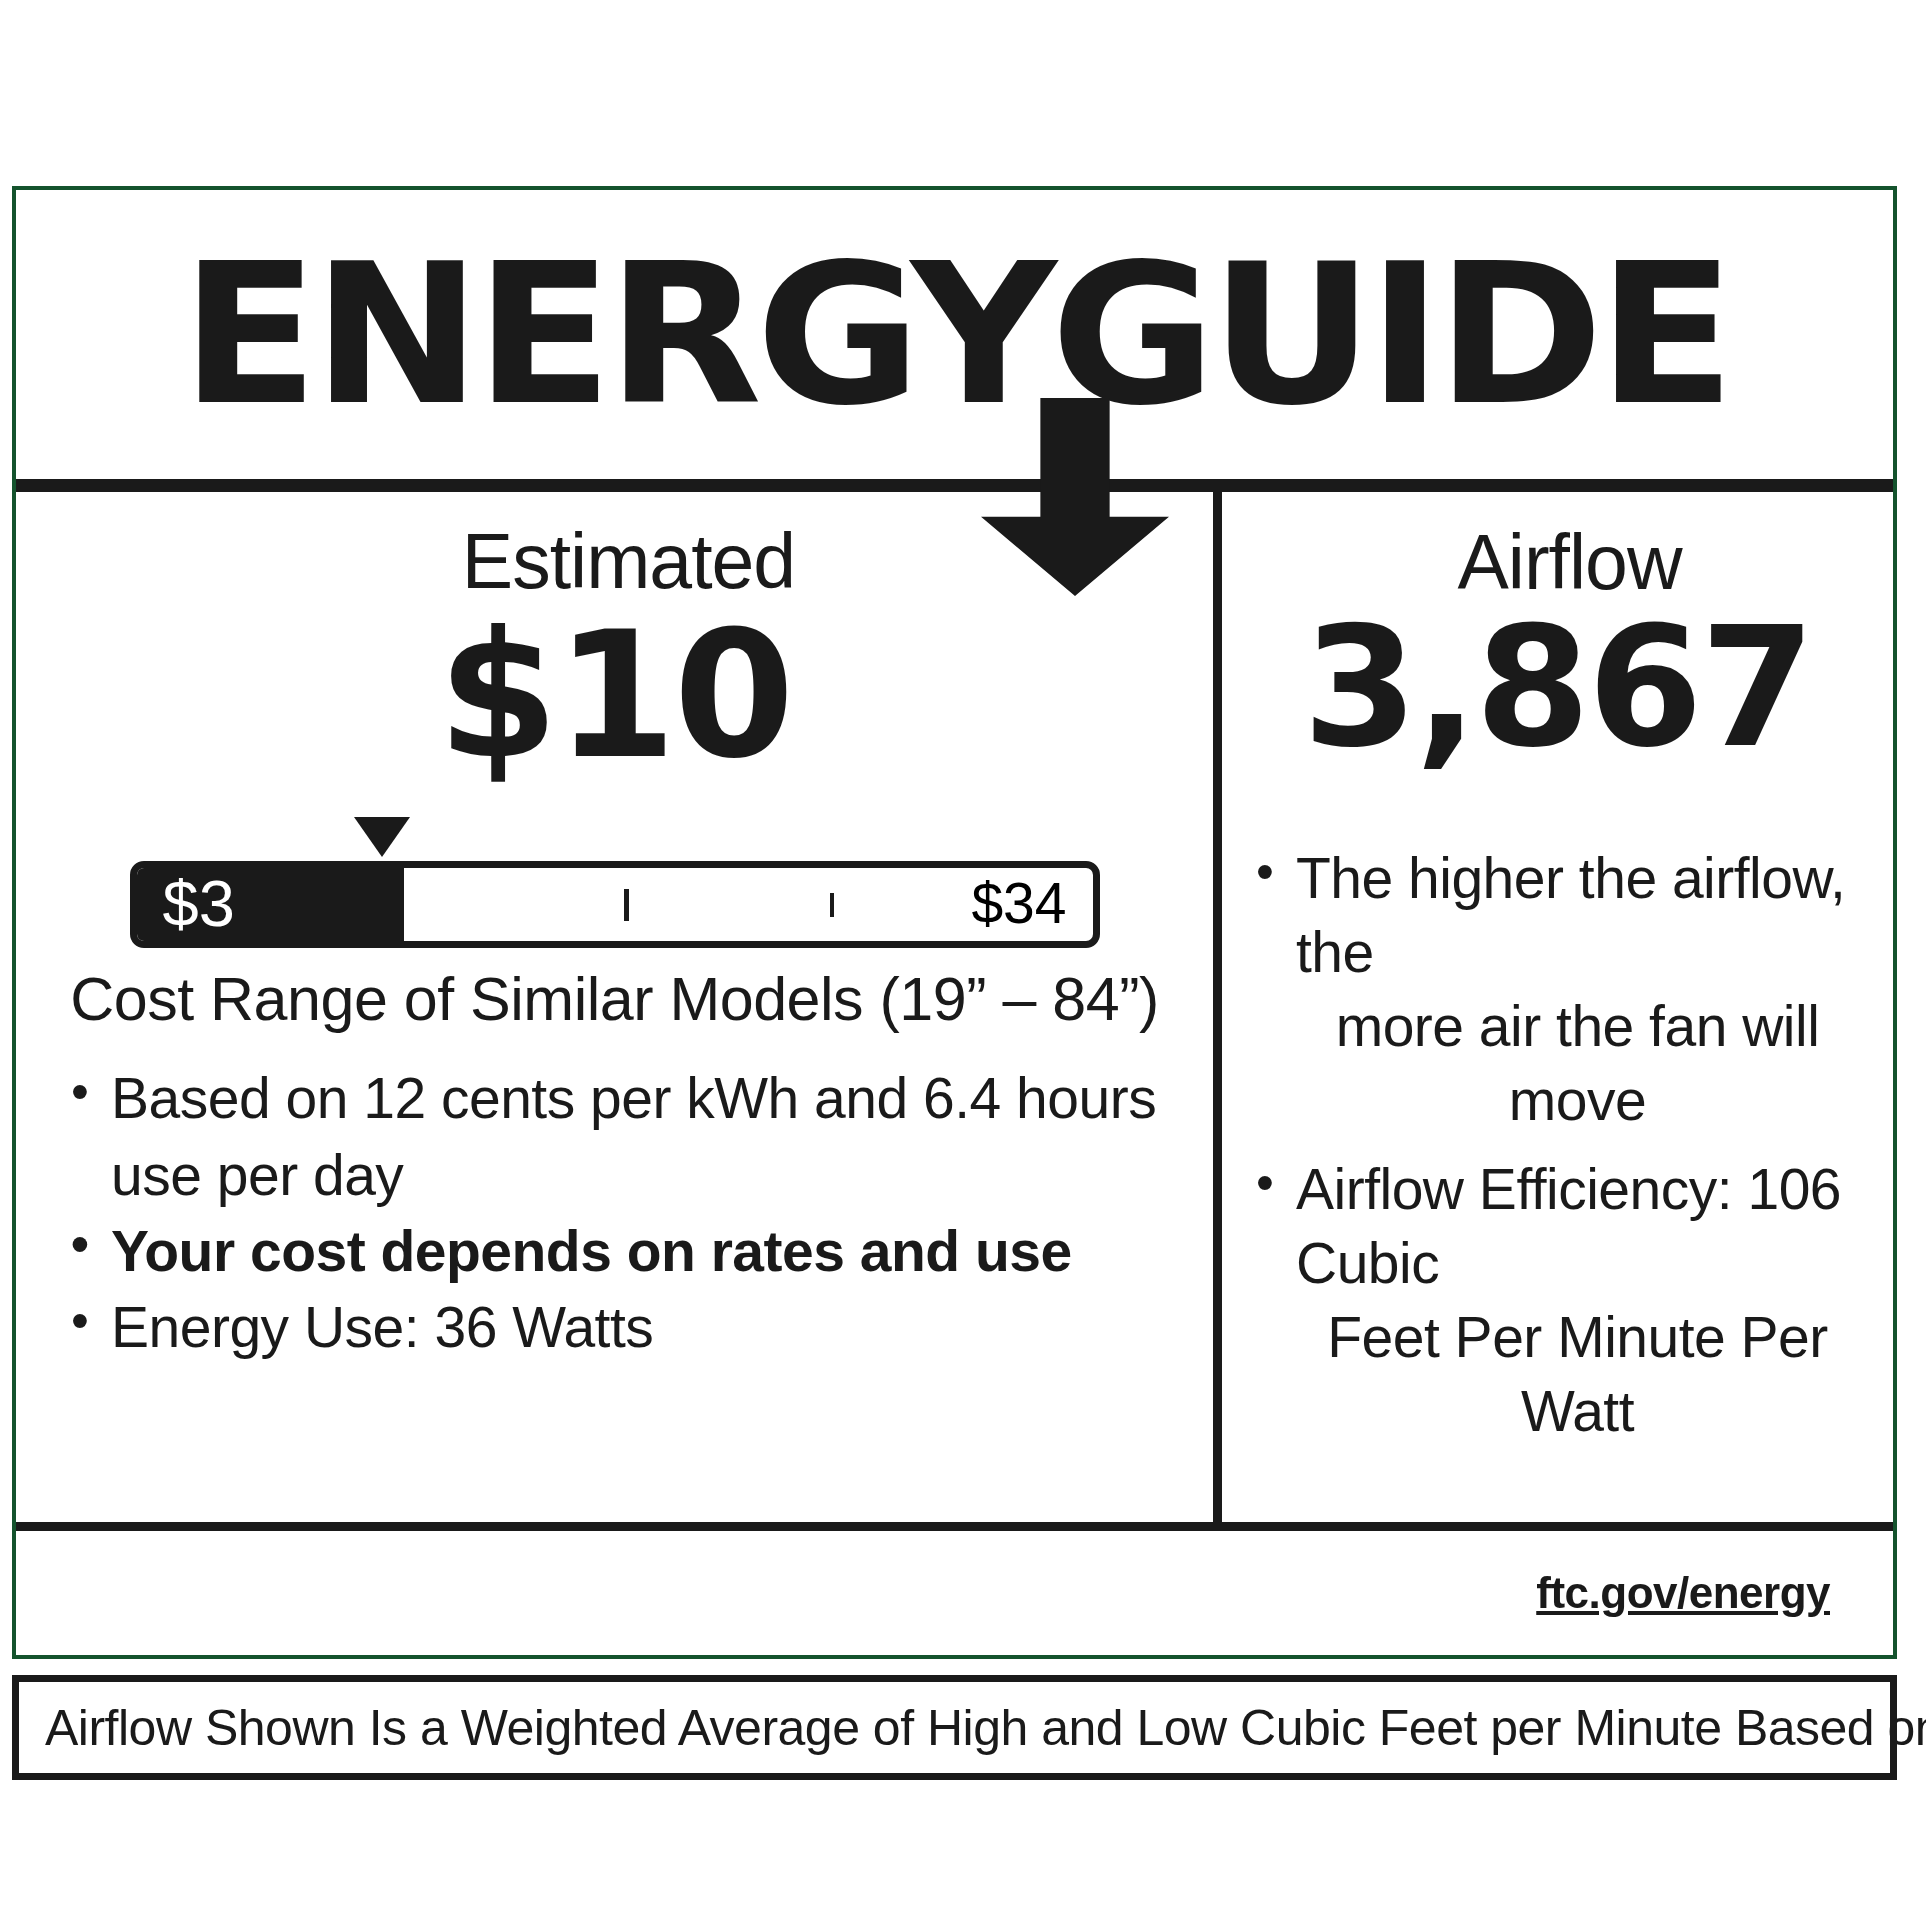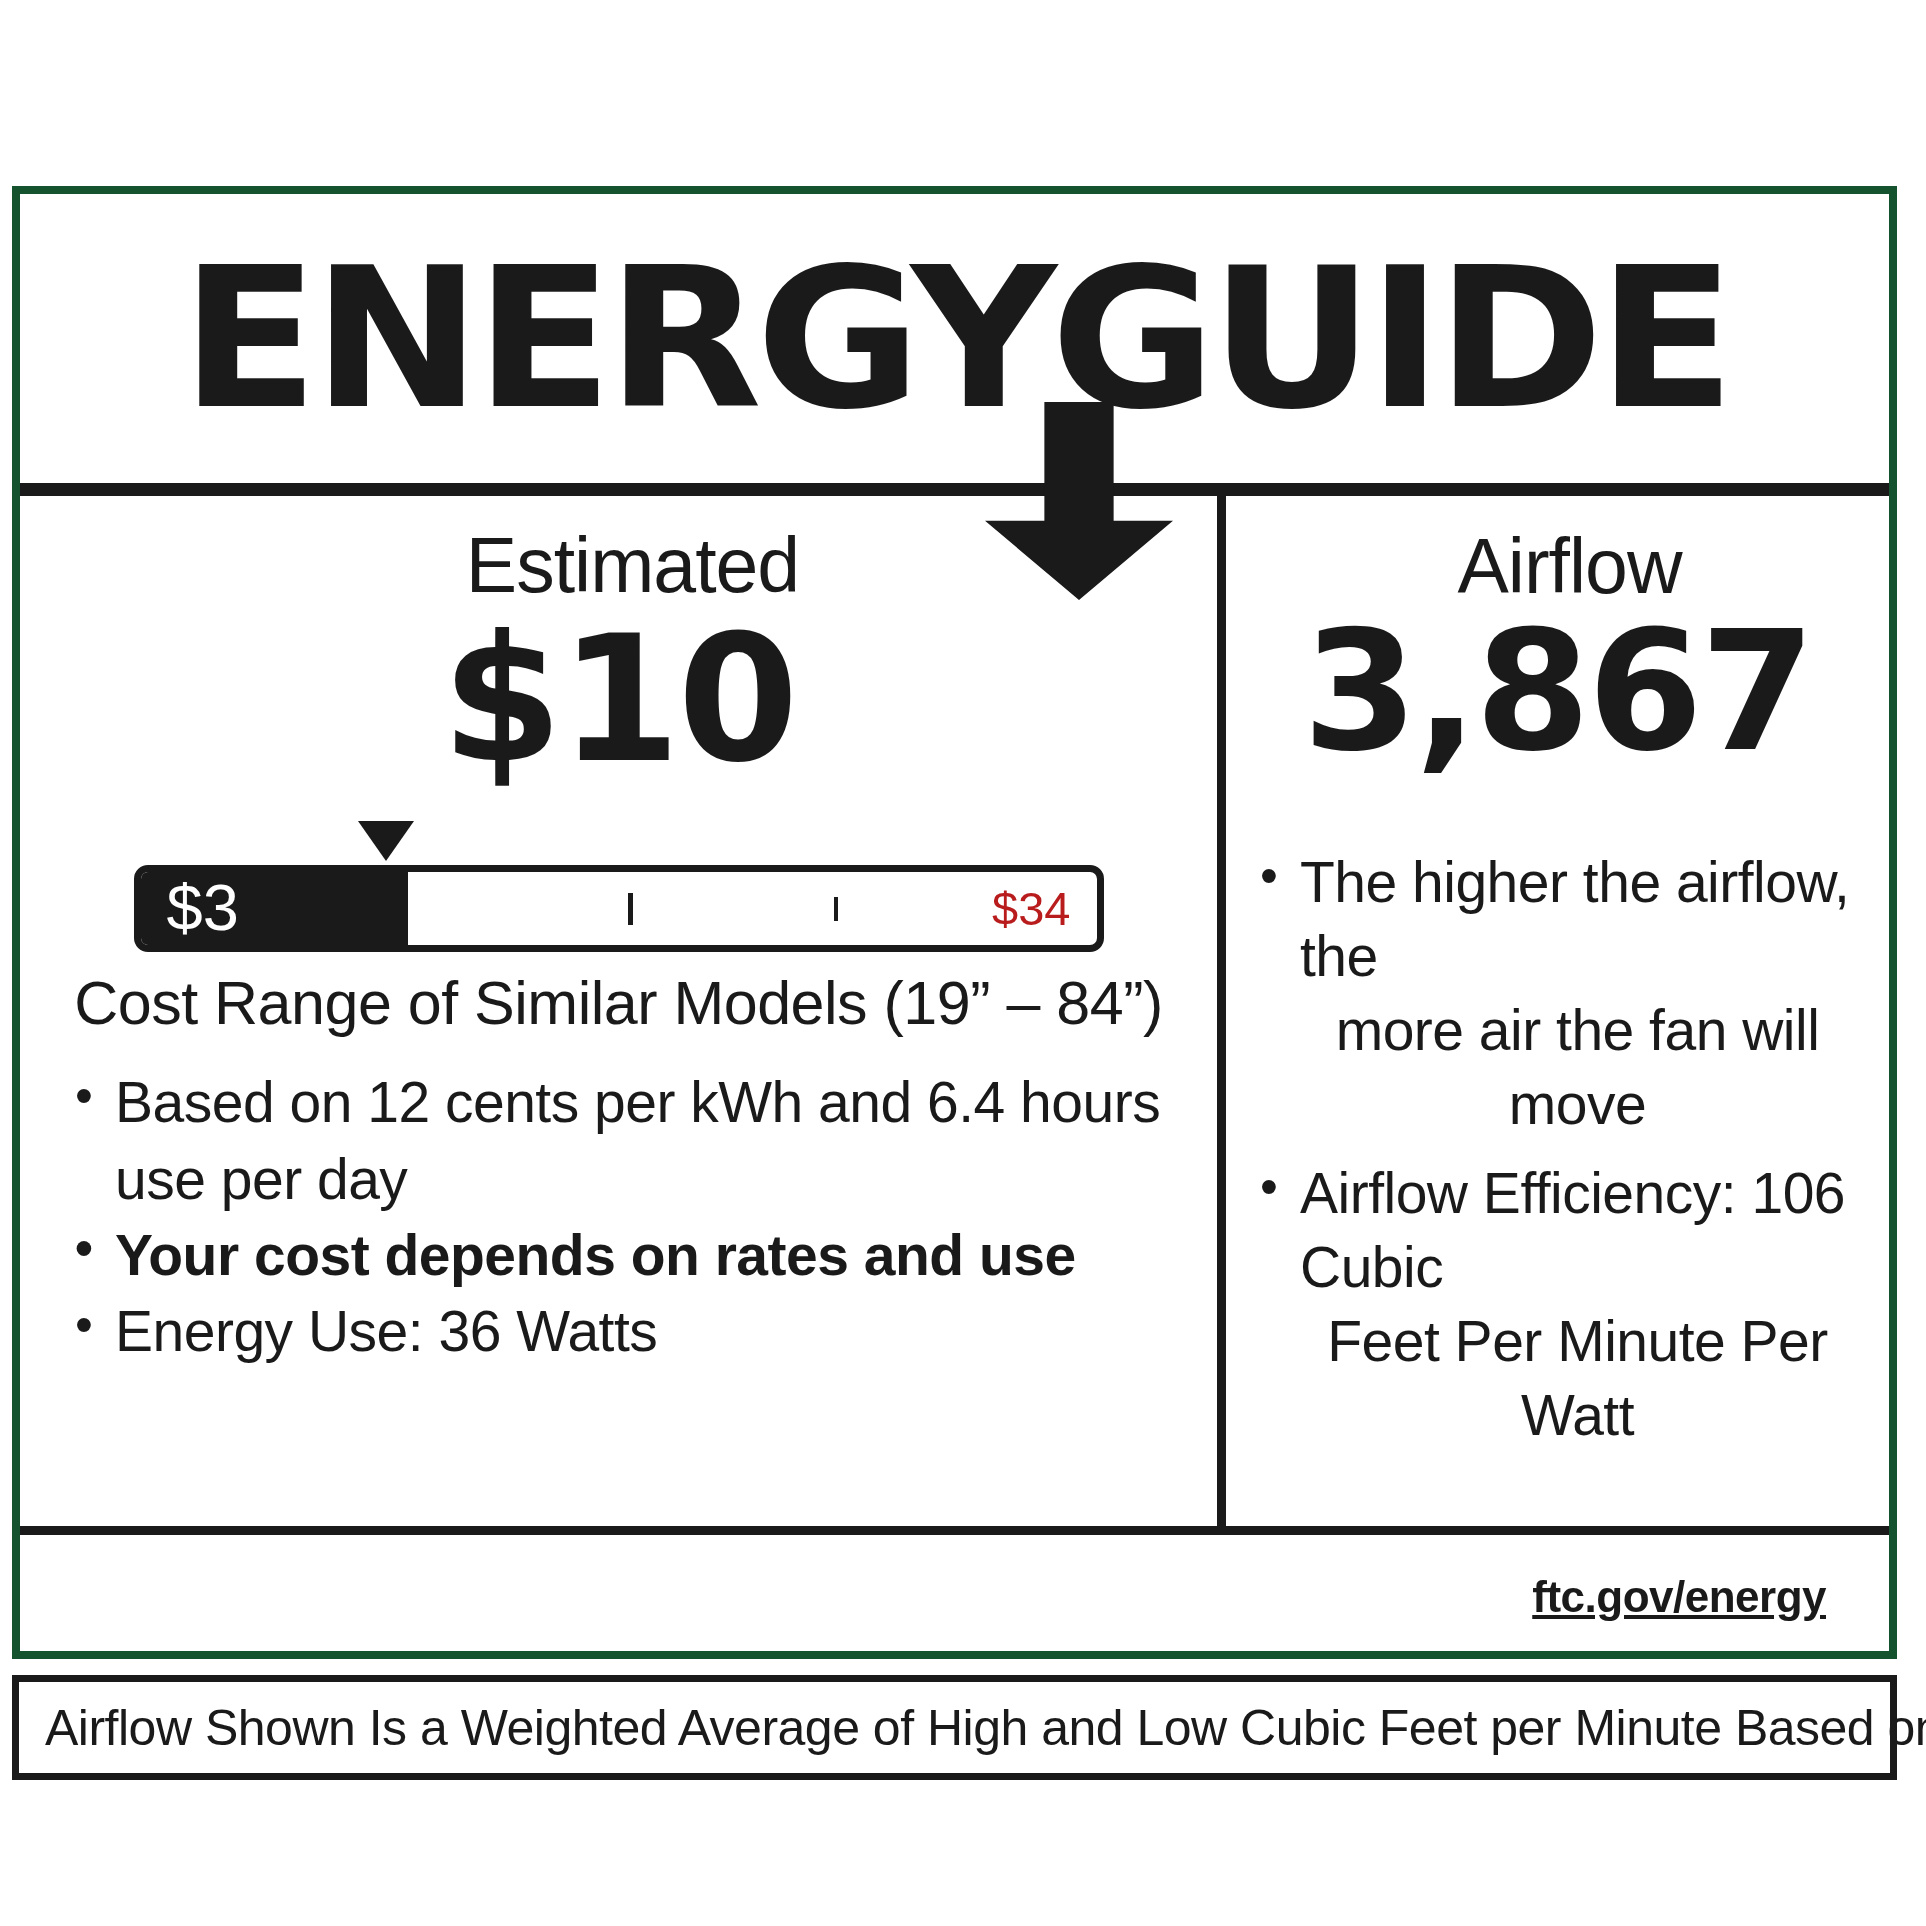--- a/index.html
+++ b/index.html
@@ -21,21 +21,21 @@
     height: 1927px;
   }
 
   
   .label {
     position: absolute;
     left: 12px;
     top: 186px;
     width: 1885px;
     height: 1473px;
-    border: 8px solid #14532d;
+    border: 4px solid #14532d;
     box-sizing: border-box;
     background: #fff;
   }
 
   
   .title-band {
     position: absolute;
     left: 0;
     top: 0;
     width: 100%;
@@ -162,22 +162,22 @@
     transform: translateY(-52%);
     font-size: 65px;
     color: #ffffff;
     line-height: 1;
   }
   .range-high {
     position: absolute;
     right: 26px;
     top: 50%;
     transform: translateY(-52%);
-    font-size: 47px;
-    color: #b91c1c;
+    font-size: 57px;
+    color: #000000;
     line-height: 1;
   }
   .tick {
     position: absolute;
     top: 50%;
     transform: translateY(-50%);
     width: 5px;
     height: 32px;
     background: #1a1a1a;
   }

